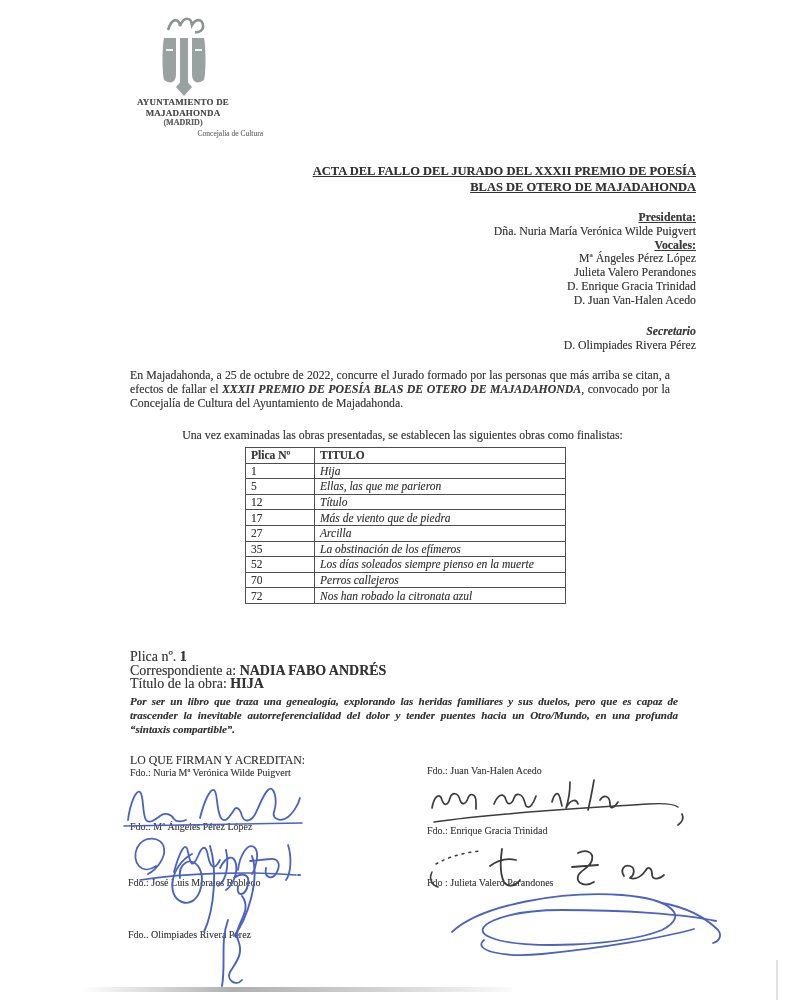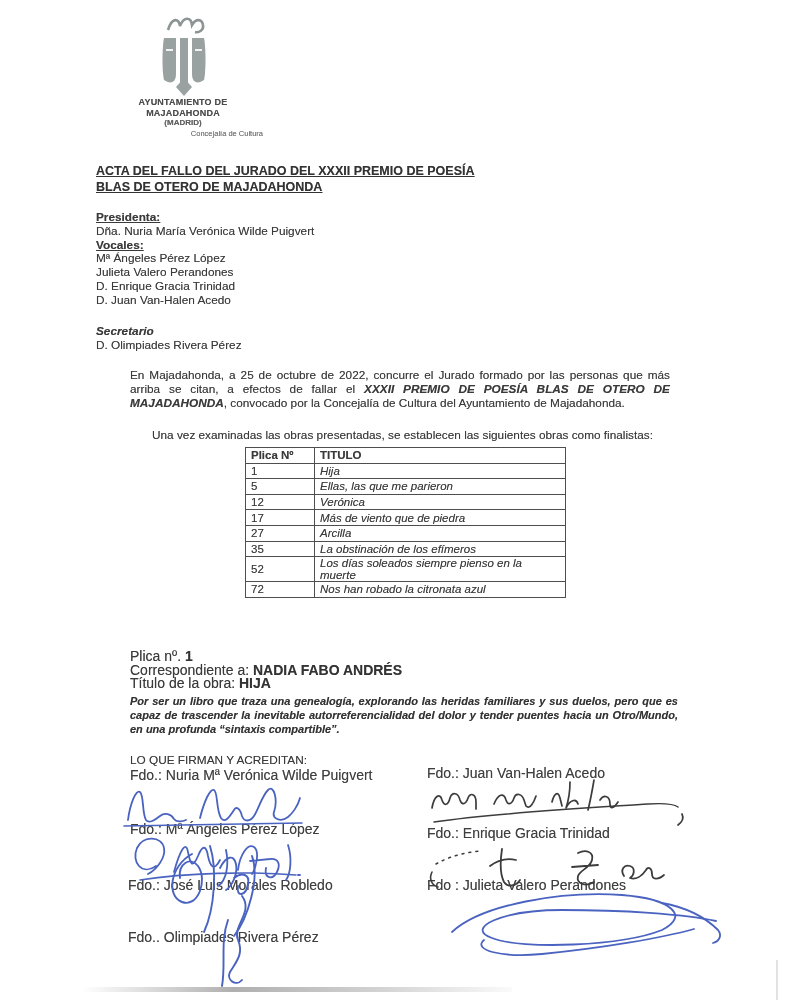--- a/index.html
+++ b/index.html
@@ -1,26 +1,26 @@
 <!DOCTYPE html>
 <html style="--sig-blue: #4a63c0; --sig-dark: #3c3c3c;"><head>
 <meta charset="utf-8">
 <style>
   html,body{margin:0;padding:0;background:#888;}
   .page{
     position:relative;
     width:792px;height:1000px;
     background:#fff;
     overflow:hidden;
-    font-family:Liberation Sans, sans-serif;
+    font-family:Liberation Serif, serif;
     color:#3d3d3d;
     text-shadow:0 0 .45px rgba(70,70,70,.55);
   }
   .abs{position:absolute;}
-  .center{text-align:left;}
+  .center{text-align:right;}
   
   .org-block{left:103px;top:97px;width:160px;text-align:center;line-height:10.5px;}
   .org-l1,.org-l2{font-size:9px;font-weight:bold;color:#4c4c4c;letter-spacing:.2px;}
   .org-l3{font-size:8px;font-weight:bold;color:#606060;}
   .org-l4{font-size:7.5px;color:#7a7a7a;text-align:right;}
   
   .doc-title{left:96px;top:163px;width:600px;font-size:12.5px;font-weight:bold;line-height:16px;color:#333;}
   .doc-title span{text-decoration:underline;}
   
   .jury{left:96px;top:211px;width:600px;font-size:11.8px;line-height:13.2px;color:#3a3a3a;}
@@ -40,21 +40,21 @@
   th{font-weight:bold;}
   .col-n{width:58px;}
   .col-t{width:240px;}
   td.t-title{font-style:italic;}
   
   .award{left:130px;top:650px;width:545px;font-size:14px;line-height:13.6px;color:#3a3a3a;}
   .award b{color:#333;}
   .citation{left:130px;top:694px;width:548px;font-weight:bold;font-style:italic;font-size:11px;line-height:14.2px;text-align:justify;color:#333;}
   
   .firman{left:130px;top:753px;width:300px;font-size:11.8px;color:#3a3a3a;}
-  .fdo{font-size:14px;color:#3f3f3f;white-space:nowrap;}
+  .fdo{font-size:10px;color:#3f3f3f;white-space:nowrap;}
   .sig path{fill:none;stroke-linecap:round;stroke-linejoin:round;}
   .sig-blue path{stroke:var(--sig-blue,#4a63c0);}
   .sig-dark path{stroke:var(--sig-dark,#3c3c3c);}
   
   .streak{left:82px;top:987px;width:430px;height:5px;
     background:linear-gradient(to right, rgba(150,150,150,0), rgba(110,110,110,.55) 35%, rgba(130,130,130,.35) 70%, rgba(160,160,160,.05));
     filter:blur(.6px);}
   .edge-line{left:776px;top:960px;width:2px;height:40px;background:#e2e2e2;}
 </style>
 </head>
@@ -115,37 +115,41 @@
           <tr>
             <td>1</td>
             <td class="t-title">Hija</td>
           </tr>
           <tr>
             <td>5</td>
             <td class="t-title">Ellas, las que me parieron</td>
           </tr>
           <tr>
             <td>12</td>
-            <td class="t-title">Verónica</td>
+            <td class="t-title">Título</td>
           </tr>
           <tr>
             <td>17</td>
             <td class="t-title">Más de viento que de piedra</td>
           </tr>
           <tr>
             <td>27</td>
             <td class="t-title">Arcilla</td>
           </tr>
           <tr>
             <td>35</td>
             <td class="t-title">La obstinación de los efímeros</td>
           </tr>
           <tr>
             <td>52</td>
             <td class="t-title">Los días soleados siempre pienso en la muerte</td>
+          </tr>
+          <tr>
+            <td>70</td>
+            <td class="t-title">Perros callejeros</td>
           </tr>
           <tr>
             <td>72</td>
             <td class="t-title">Nos han robado la citronata azul</td>
           </tr>
         </tbody>
     </table>
   </div>
 
 

